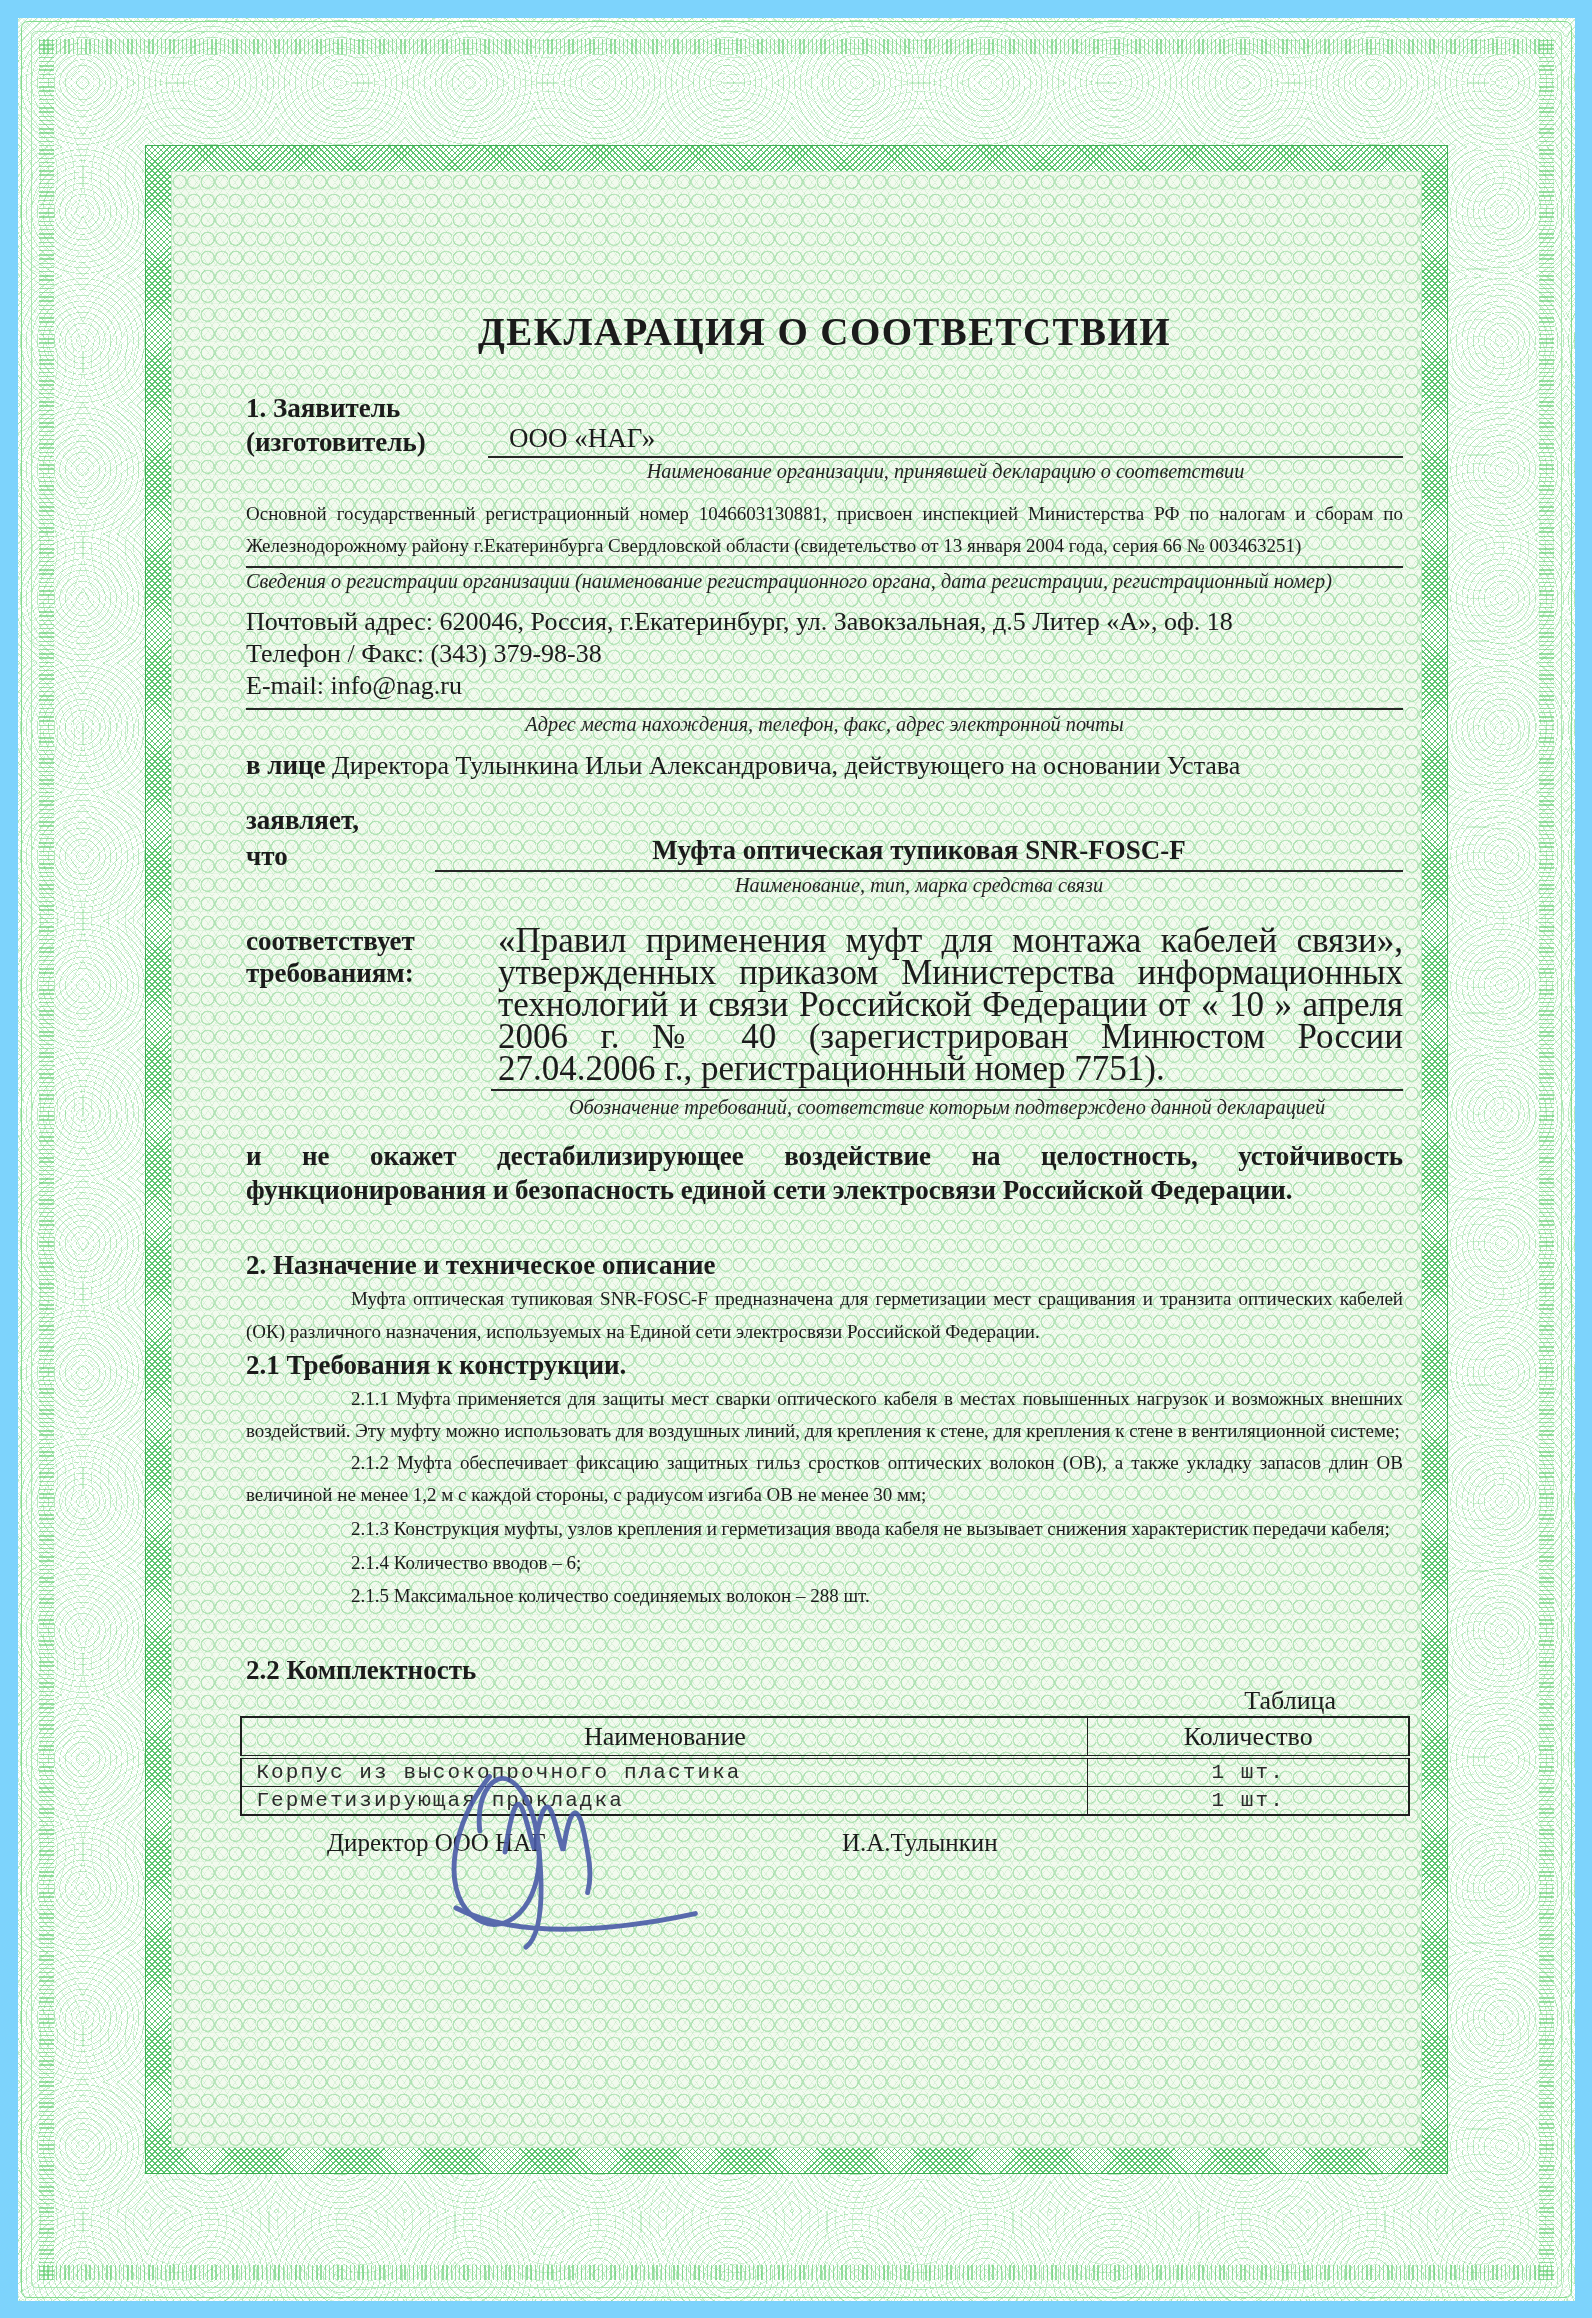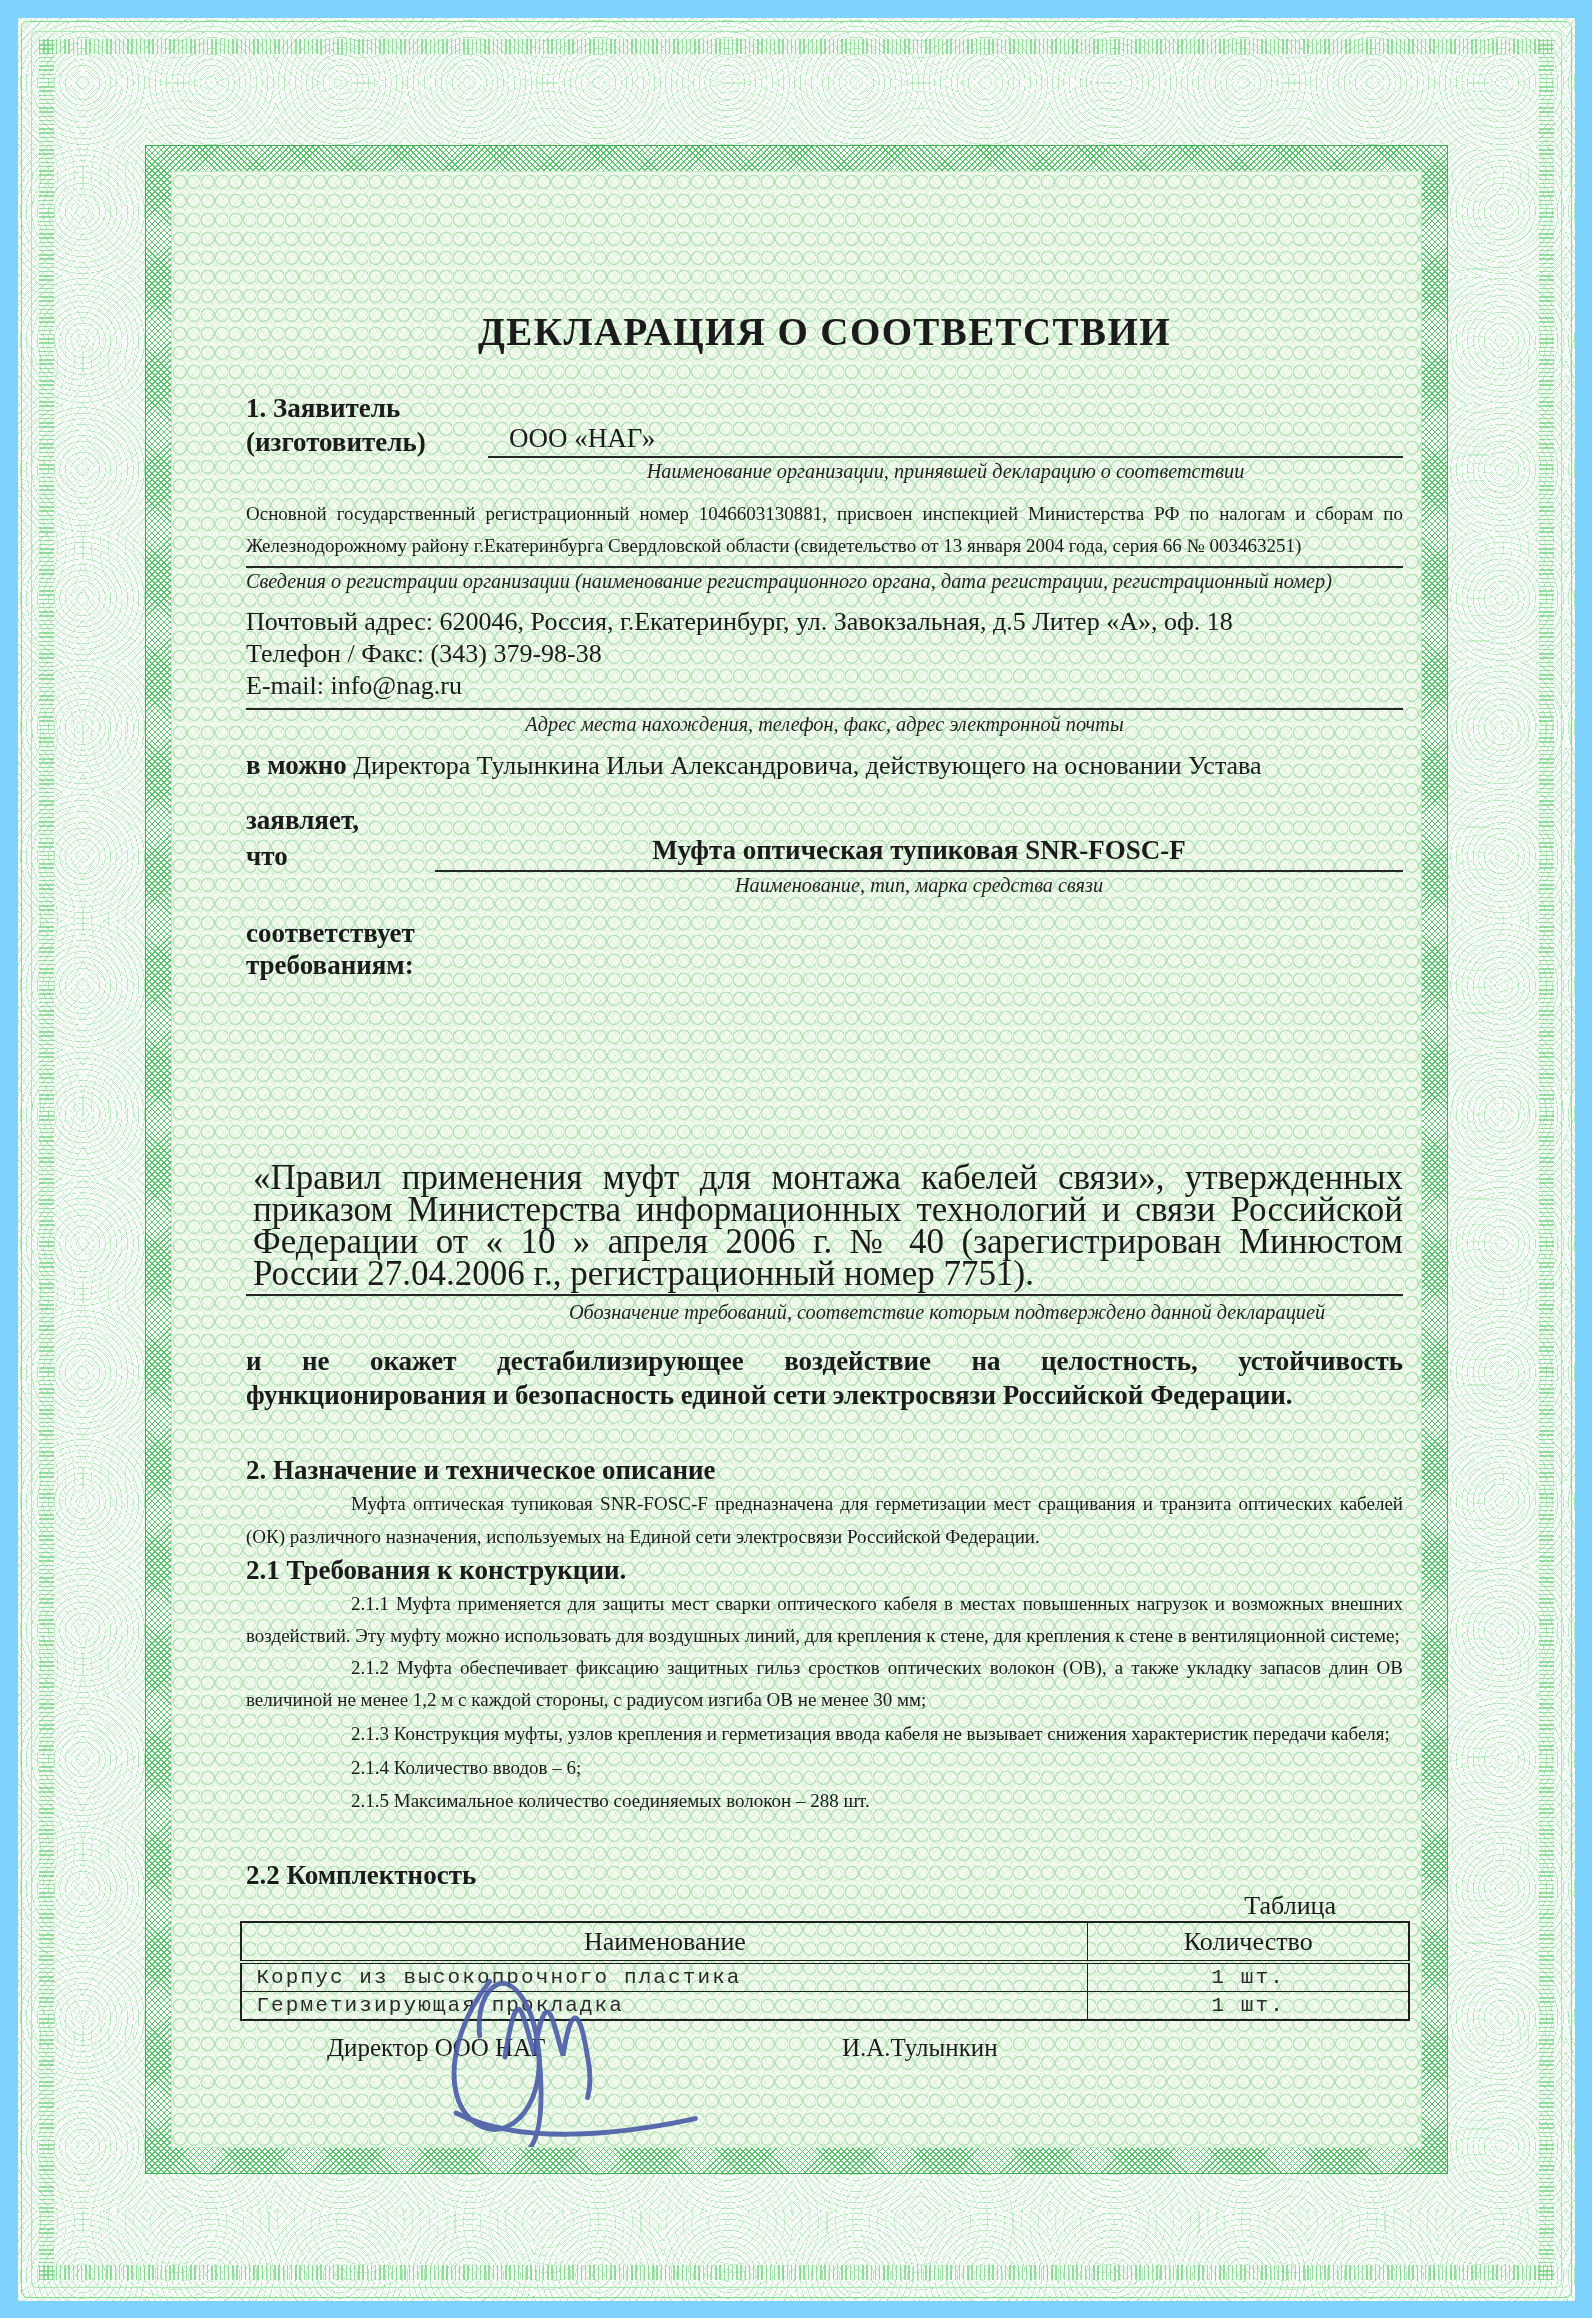--- a/index.html
+++ b/index.html
@@ -65,21 +65,21 @@
   .addr{margin-top:11.2px;border-bottom:2.1px solid #262626;padding-bottom:5.6px;}
   .addr div{font-size:26px;line-height:32px;}
   .cap3{margin-top:1.4px;}
   .inface{margin-top:11.2px;font-size:26px;line-height:32px;}
   .inface b{font-size:27px;}
   .declares{margin-top:22px;}
   .that-row{margin-top:0;}
   .that-label{width:189px;flex:0 0 189px;}
   .that-value{flex:1;text-align:center;font-size:27px;font-weight:bold;line-height:28px;
               border-bottom:2.1px solid #262626;padding-bottom:5.6px;}
-  .req-row{margin-top:18px;align-items:flex-start;flex-direction:column;}
+  .req-row{margin-top:26px;align-items:flex-start;}
   .req-label{width:245px;flex:0 0 245px;}
   .req-value{flex:1;font-size:35px;line-height:32px;text-align:justify;
              border-bottom:2.1px solid #262626;padding:0 0 4.2px 7px;}
   .cap-after-req{margin-left:245px;margin-top:2.8px;}
   .bold-para{margin-top:18px;font-size:27px;font-weight:bold;line-height:34px;text-align:justify;}
   .h2{margin-top:42px;}
   .desc{margin-top:1.4px;line-height:33px;text-indent:105px;}
   .h21{margin-top:0.7px;}
   .item{line-height:32px;text-indent:105px;}
   .i1{margin-top:2.1px;} .i2{margin-top:0;} .i3{margin-top:2.1px;} .i4{margin-top:2.1px;} .i5{margin-top:0.7px;}
@@ -127,21 +127,21 @@
     <div class="caption cap-justify">Сведения о регистрации организации (наименование регистрационного органа, дата регистрации, регистрационный номер)</div>
 
     <div class="addr">
       <div>Почтовый адрес: 620046, Россия, г.Екатеринбург, ул. Завокзальная, д.5 Литер «А», оф. 18</div>
       <div>Телефон / Факс: (343) 379-98-38</div>
       <div>E-mail: info@nag.ru</div>
     </div>
     <div class="caption cap-center cap3">Адрес места нахождения, телефон, факс, адрес электронной почты</div>
 
     <div class="inface">
-      <b>в можно</b>
+      <b>в лице</b>
       <span>Директора Тулынкина Ильи Александровича, действующего на основании Устава</span>
     </div>
 
     <div class="h-bold declares">заявляет,</div>
 
     <div class="row that-row">
       <div class="that-label h-bold">что</div>
       <div class="that-value">Муфта оптическая тупиковая SNR-FOSC-F</div>
     </div>
     <div class="caption cap-center cap-after-that">Наименование, тип, марка средства связи</div>

